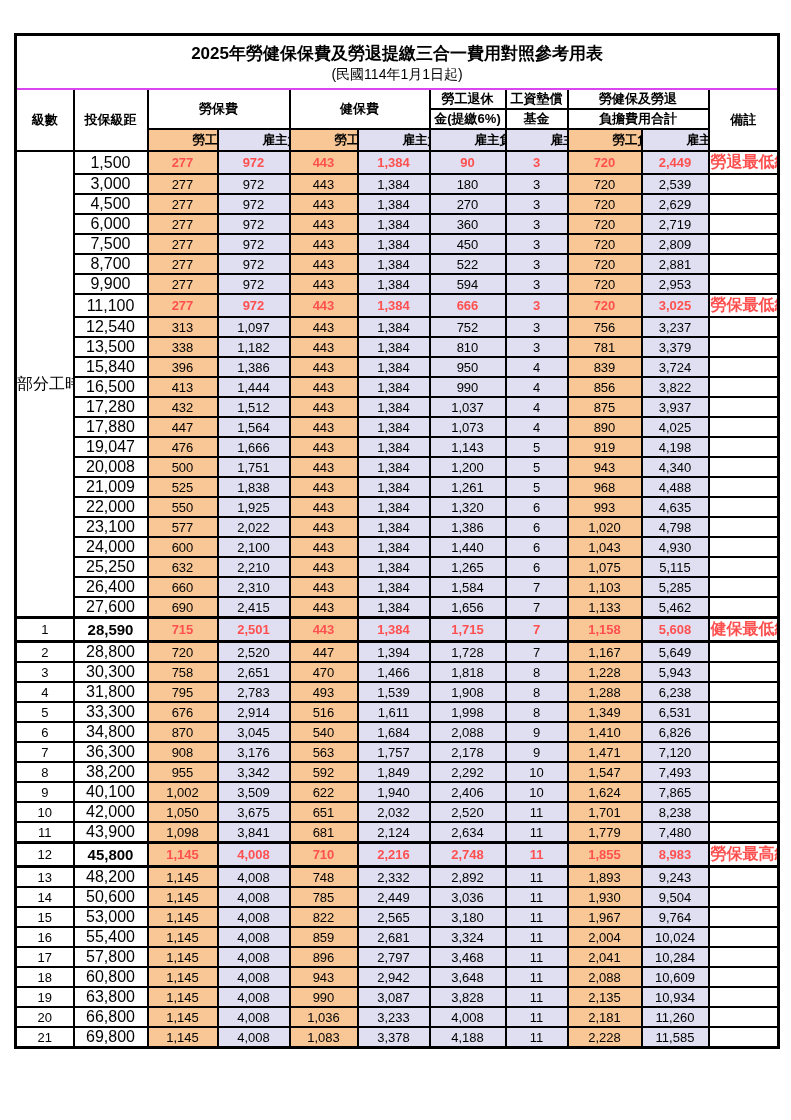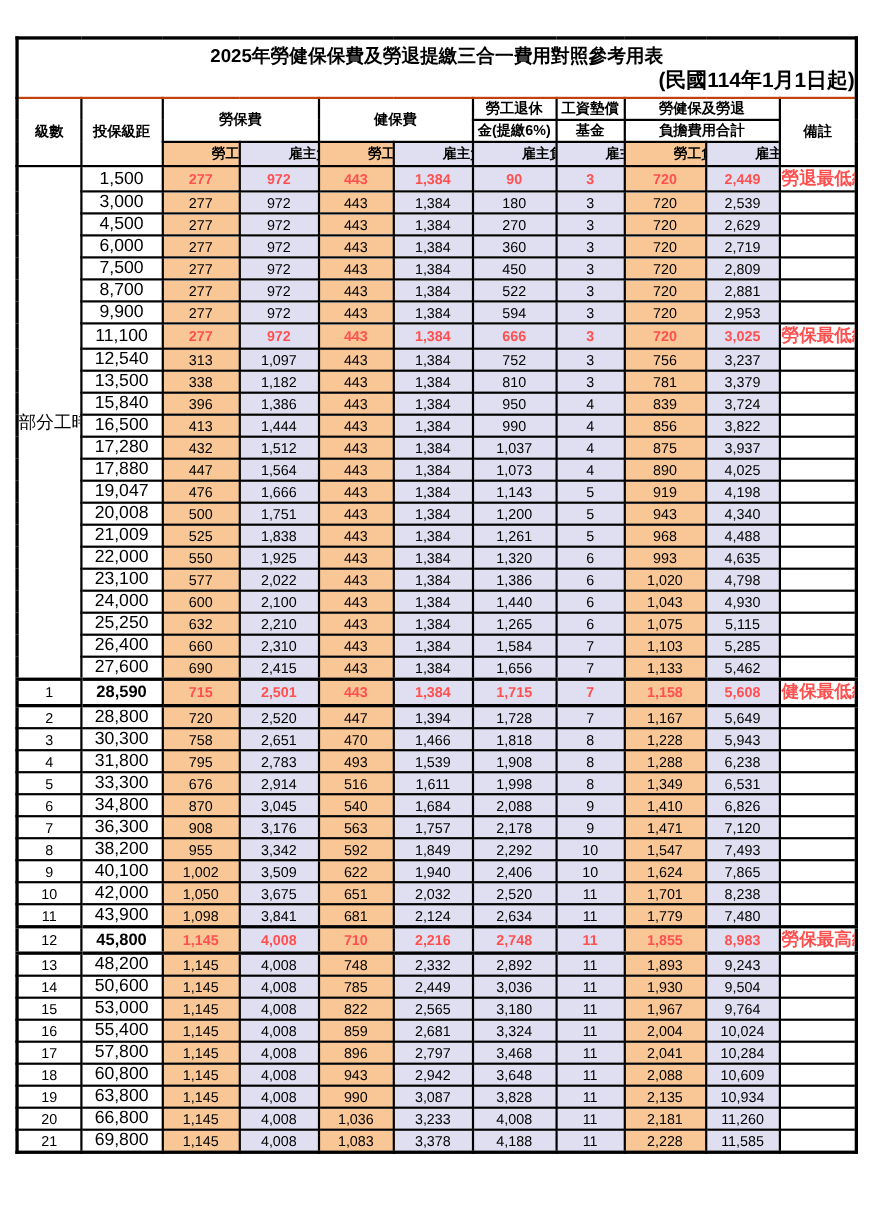--- a/index.html
+++ b/index.html
@@ -1,22 +1,22 @@
 <!DOCTYPE html>
 <html><head>
 <meta charset="utf-8">
 <style>
   html,body{margin:0;padding:0;background:#fff;}
   body{font-family:"Liberation Sans","DejaVu Sans",sans-serif;color:#000;}
   .page{width:791px;height:1120px;position:relative;background:#fff;overflow:hidden;}
   table.main{position:absolute;left:14px;top:33px;width:763px;border-collapse:collapse;table-layout:fixed;border:3px solid #000;}
   td,th{border:2px solid #000;padding:0;text-align:center;vertical-align:middle;overflow:hidden;white-space:nowrap;}
-  .title-cell{height:52px;border-bottom:2px solid #c2410c;}
+  .title-cell{height:52px;border-bottom:2px solid #d946ef;}
   .title-line1{font-size:17px;font-weight:bold;line-height:1.5;}
-  .title-line2{font-size:19px;font-weight:bold;line-height:1.2;text-align:right;}
+  .title-line2{font-size:14px;font-weight:normal;line-height:1.2;}
   th{font-size:13px;font-weight:bold;}
   .hgroup{height:17px;}
   .subhead th{height:20px;font-size:12.5px;padding-left:44px;}
   .or{background:#F9C795;}
   .lv{background:#E0DFF1;}
   tbody td{height:18px;font-size:13px;}
   td.level{font-size:13px;background:#fff;}
   td.pt{font-size:16px;}
   td.bracket{font-size:16px;background:#fff;}
   td.bracket.bold{font-weight:bold;font-size:15px;}

